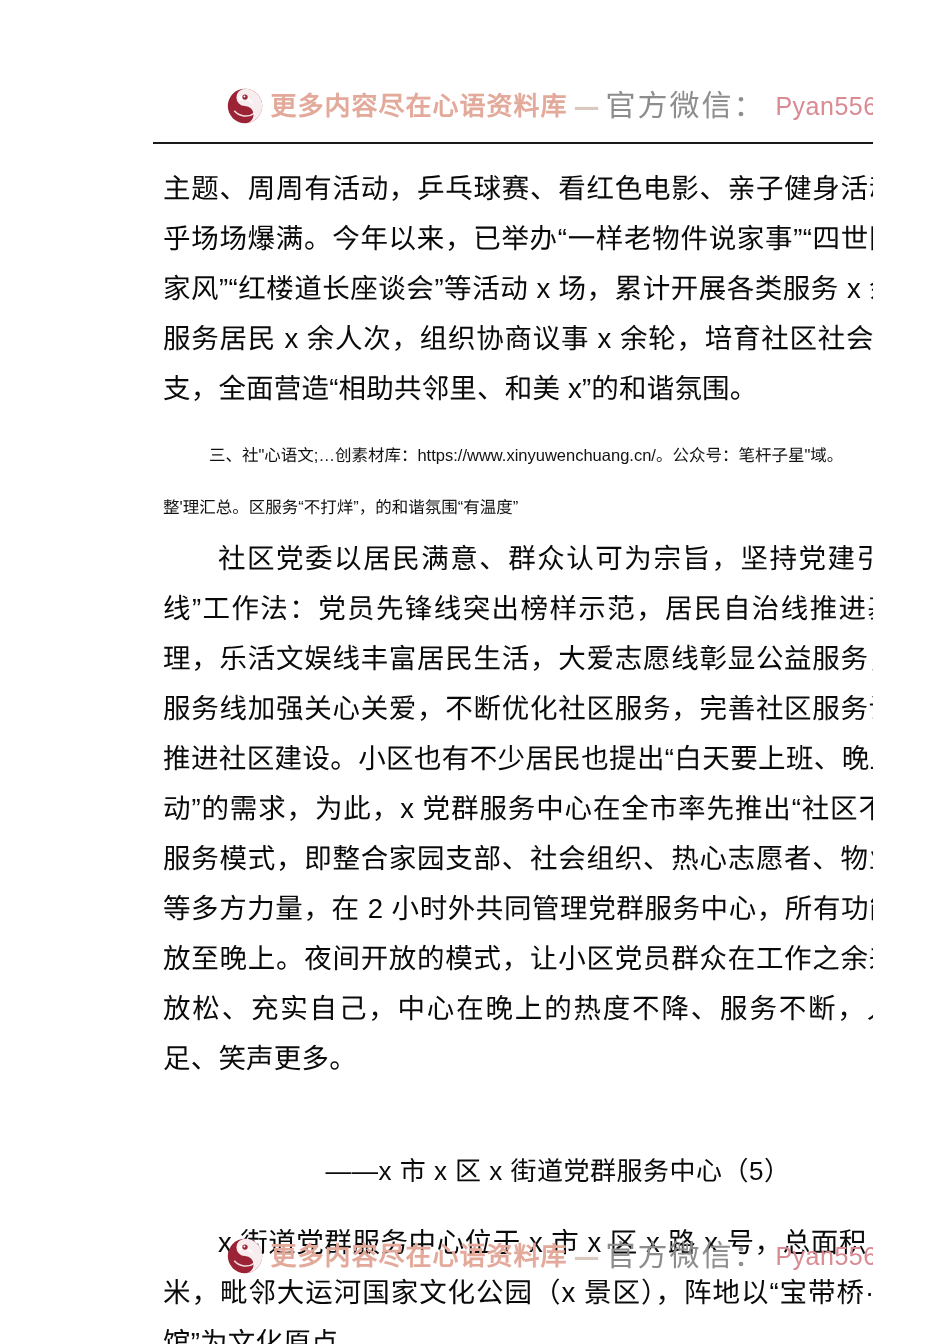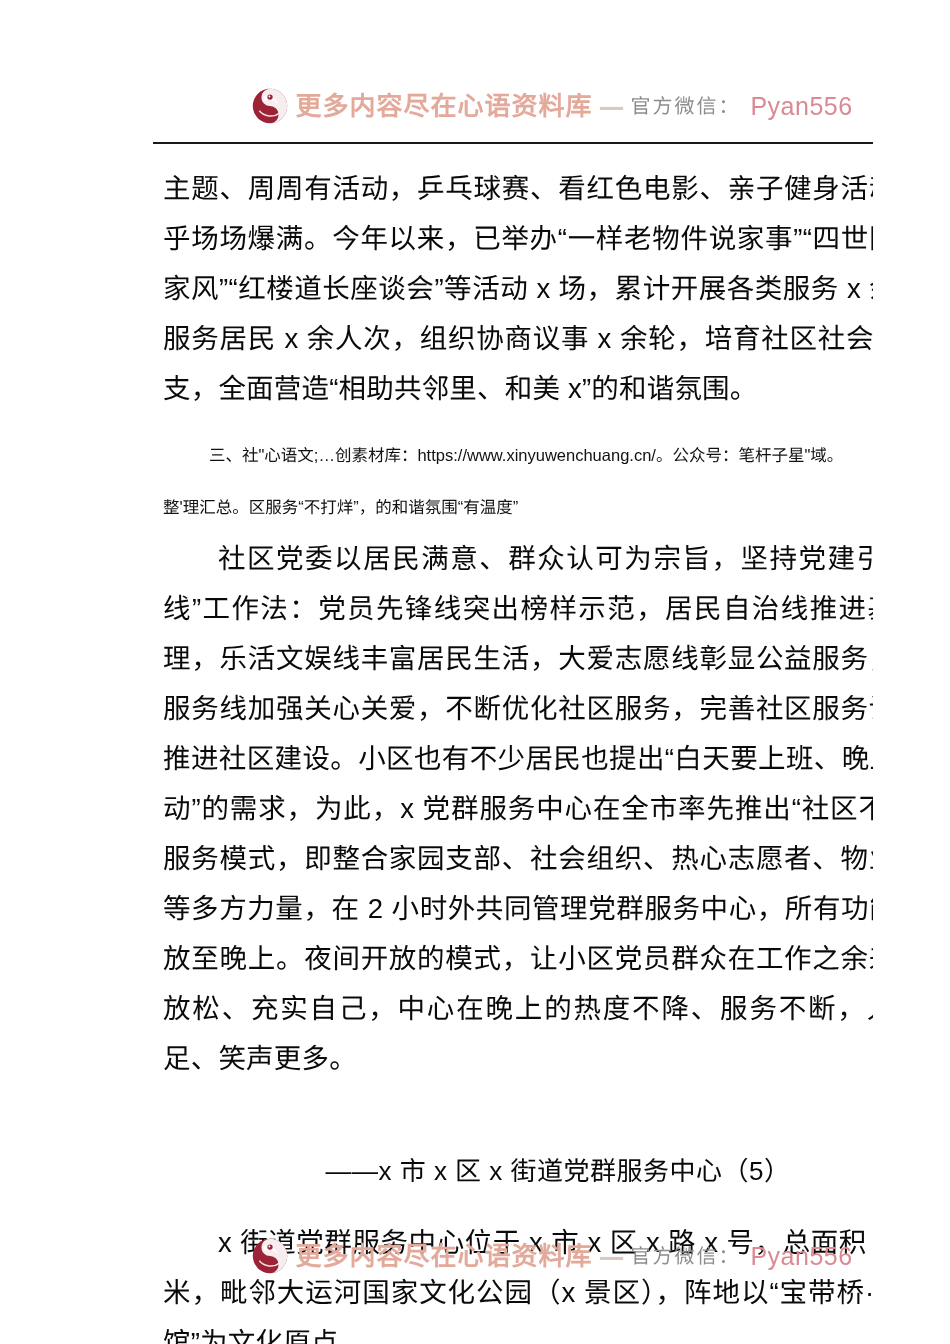--- a/index.html
+++ b/index.html
@@ -51,21 +51,21 @@
   }
   .wm-dash {
     font-family: "DejaVu Serif", "Liberation Serif", serif;
     font-weight: 700;
     font-size: 26px;
     color: #d9c9bf;
     line-height: 1;
   }
   .wm-sub {
     font-family: "DejaVu Serif", "Liberation Serif", serif;
-    font-size: 20px;
+    font-size: 30px;
     letter-spacing: 2px;
     color: #8d8d8d;
     white-space: nowrap;
     line-height: 1;
   }
   .wm-id {
     font-family: "Liberation Sans", sans-serif;
     font-size: 25px;
     color: #d98a93;
     letter-spacing: 0.5px;

